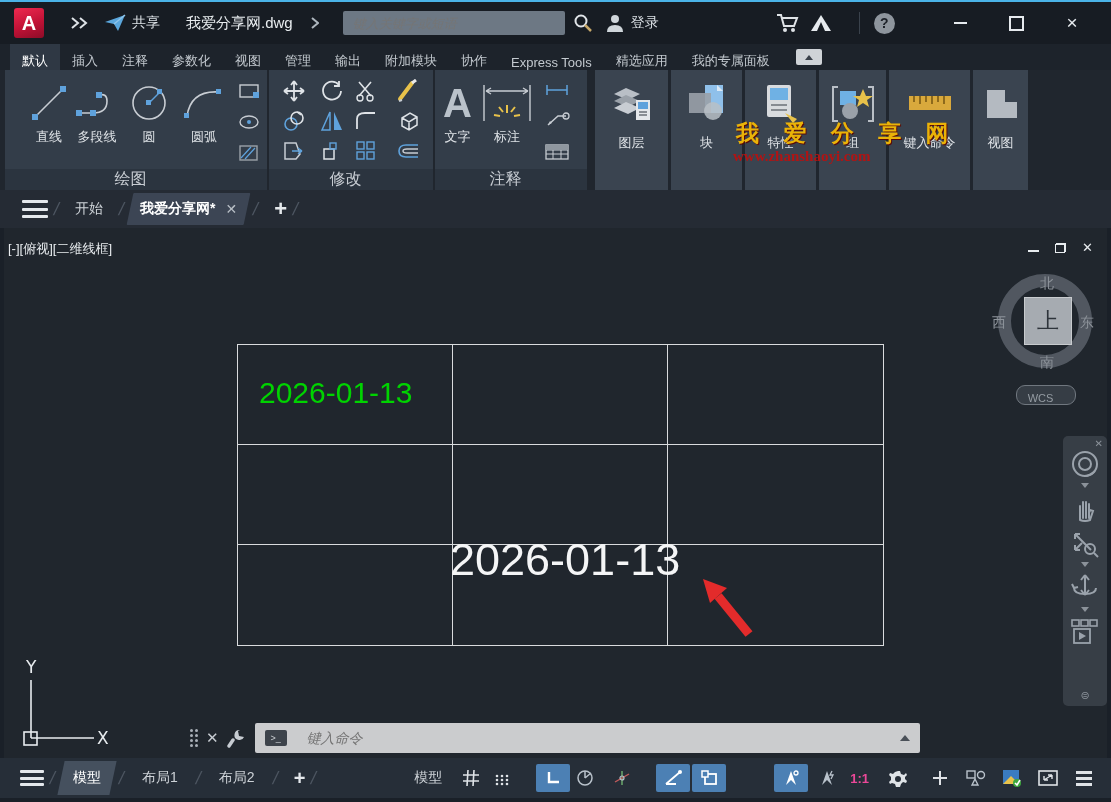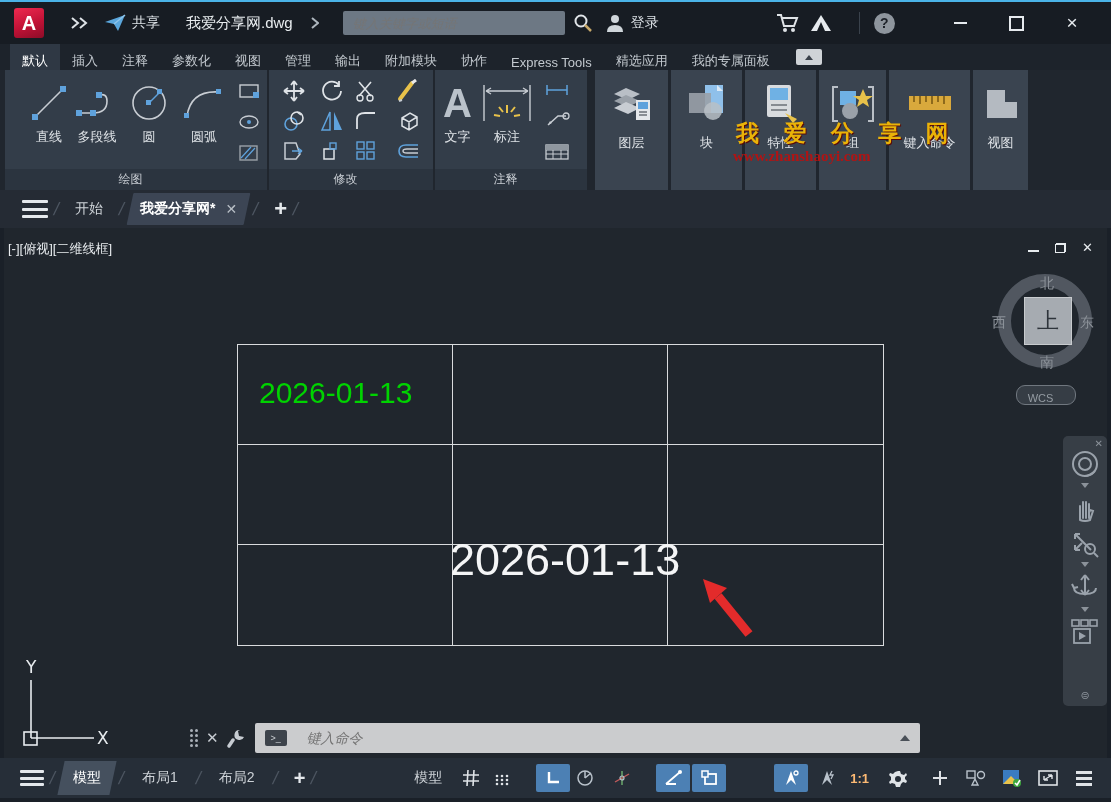--- a/index.html
+++ b/index.html
@@ -30,21 +30,21 @@
   .ribbontabs{left:0;top:44px;width:1111px;height:26px;background:#1d232b;display:flex;align-items:stretch;color:#c3c9cf;font-size:13px;}
   .rtab{padding:0 12px;display:flex;align-items:flex-end;}
   .rtab.active{background:#2f3844;color:#fff;}
   .roverflow{margin-left:14px;display:flex;align-items:center;gap:6px;}
   .roverflow .pill{width:26px;height:16px;background:#cfd3d7;border-radius:2px;display:flex;align-items:center;justify-content:center;}
   .roverflow .pill .tri{width:0;height:0;border-left:4px solid transparent;border-right:4px solid transparent;border-bottom:5px solid #3a414a;}
   
   .ribbon{left:0;top:70px;width:1111px;height:120px;background:#20262e;display:flex;}
   .panel{background:#333d49;margin-right:2px;position:relative;display:flex;flex-direction:column;}
   .panel .body{flex:1;display:flex;align-items:flex-start;}
-  .panel .footer{height:21px;background:#2b343f;color:#c7ccd2;font-size:12px;display:flex;align-items:center;justify-content:center;gap:5px;}
+  .panel .footer{height:21px;background:#2b343f;color:#c7ccd2;font-size:16px;display:flex;align-items:center;justify-content:center;gap:5px;}
   .bigbtn{display:flex;flex-direction:column;align-items:center;margin-top:8px;color:#dfe3e7;font-size:13px;}
   .bigbtn .ic{height:50px;display:flex;align-items:center;justify-content:center;}
   .smallcol{display:flex;flex-direction:column;justify-content:space-around;height:92px;margin-top:6px;}
   .smrow{display:flex;align-items:center;gap:4px;}
   .bigpanel{background:#3a4450;margin-right:3px;display:flex;flex-direction:column;align-items:center;color:#dfe3e7;font-size:13px;position:relative;}
   .bigpanel .ic{height:52px;margin-top:8px;display:flex;align-items:center;justify-content:center;}
   .bigpanel .cap{margin-top:4px;}
   .bigpanel .caret{position:absolute;bottom:6px;left:50%;transform:translateX(-50%);}
   .mgrid{display:grid;grid-template-columns:repeat(4,38px);grid-auto-rows:30px;margin:6px 4px 0 6px;align-items:center;justify-items:center;}
   
@@ -89,21 +89,21 @@
   .cmdico{width:22px;height:16px;background:#3d434b;border-radius:2px;color:#cfd3d7;font-size:9px;display:flex;align-items:center;justify-content:center;}
   .up-tri{width:0;height:0;border-left:5px solid transparent;border-right:5px solid transparent;border-bottom:6px solid #4a5058;}
   
   .statusbar{left:0;top:758px;width:1111px;height:40px;background:#262e38;display:flex;align-items:center;color:#ccd1d6;font-size:14px;}
   .ltab{padding:8px 12px;}
   .ltab.active{background:#45505e;color:#fff;transform:skewX(-12deg);}
   .ltab.active span{display:inline-block;transform:skewX(12deg);}
   .stgroup{display:flex;align-items:center;margin-left:auto;margin-right:10px;gap:2px;}
   .stbtn{height:28px;min-width:26px;padding:0 4px;display:flex;align-items:center;justify-content:center;gap:3px;border-radius:2px;}
   .stbtn.on{background:#4c80b4;}
-  .scaletxt{color:#fdba74;font-size:13px;font-weight:bold;}
+  .scaletxt{color:#ec4899;font-size:13px;font-weight:bold;}
   .stbar3{display:flex;flex-direction:column;gap:3px;}
   .stbar3 div{width:16px;height:3px;background:#dfe3e7;}
   svg{display:block;}
 </style>
 </head>
 <body>
 
 <div id="win">
   <div class="abs topline"></div>
 

